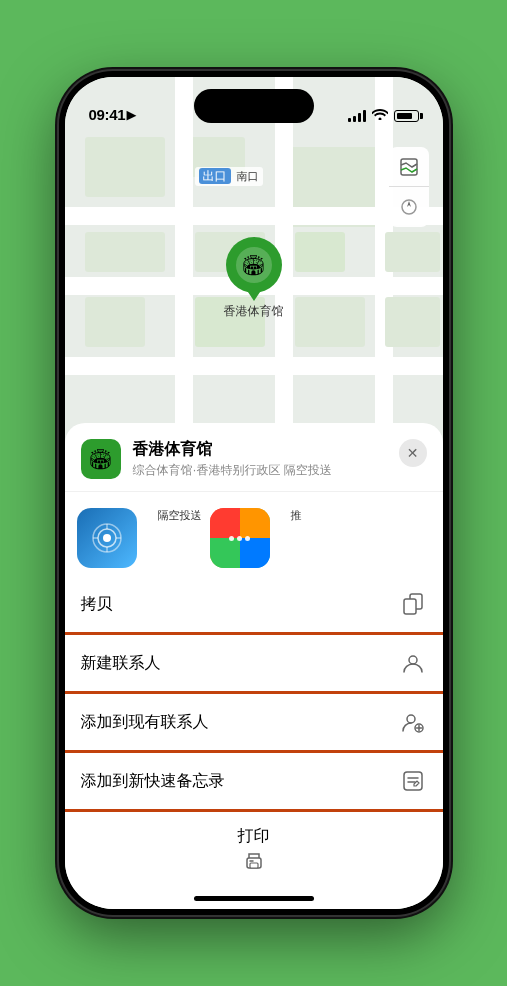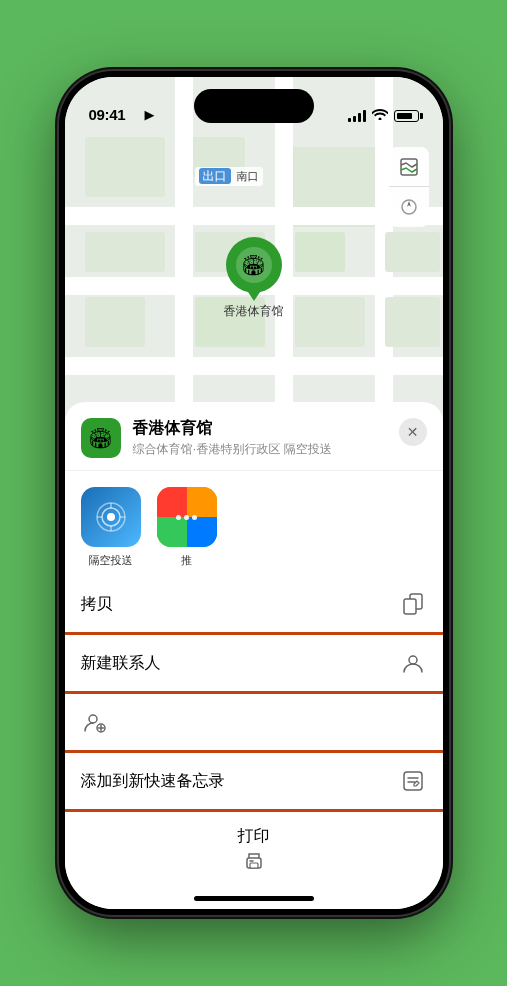--- a/index.html
+++ b/index.html
@@ -308,23 +308,23 @@
       padding: 16px 12px 8px;
       gap: 8px;
       overflow-x: auto;
       scrollbar-width: none;
     }
 
     .share-row::-webkit-scrollbar { display: none; }
 
     .share-item {
       display: flex;
-      flex-direction: column;
-      align-items: center;
-      gap: 6px;
+      flex-direction: row;
+      align-items: flex-start;
+      gap: 21px;
       min-width: 68px;
     }
 
     .share-icon {
       width: 60px;
       height: 60px;
       border-radius: 14px;
       display: flex;
       align-items: center;
       justify-content: center;
@@ -391,21 +391,21 @@
   </style>
 </head>
 <body>
 
 <div class="phone-frame">
   <div class="phone-screen">
 
     <div class="dynamic-island"></div>
 
     <div class="status-bar">
-      <div style="display:flex;align-items:center;gap:19px;">
+      <div style="display:flex;align-items:center;gap:1px;">
         <span class="status-time">09:41</span>
         <span style="font-size:13px;color:#000;">▶</span>
       </div>
       <div class="status-icons">
         <div class="signal-bars">
           <div class="signal-bar" style="height:4px;"></div>
           <div class="signal-bar" style="height:6px;"></div>
           <div class="signal-bar" style="height:9px;"></div>
           <div class="signal-bar" style="height:12px;"></div>
         </div>
@@ -535,20 +535,21 @@
         <span class="action-label">新建联系人</span>
         <div class="action-icon">
           <svg width="22" height="22" viewBox="0 0 22 22" fill="none">
             <circle cx="11" cy="8" r="4" stroke="#666" stroke-width="1.5"></circle>
             <path d="M2 20c0-4.4 4-8 9-8s9 3.6 9 8" stroke="#666" stroke-width="1.5" stroke-linecap="round"></path>
           </svg>
         </div>
       </div>
 
       <div class="action-row">
+        <span class="action-label">添加到现有联系人</span>
         <div class="action-icon">
           <svg width="22" height="22" viewBox="0 0 22 22" fill="none">
             <circle cx="9" cy="8" r="4" stroke="#666" stroke-width="1.5"></circle>
             <path d="M1 20c0-4.4 3.6-8 8-8" stroke="#666" stroke-width="1.5" stroke-linecap="round"></path>
             <circle cx="17" cy="17" r="4" fill="white" stroke="#666" stroke-width="1.5"></circle>
             <path d="M17 14.5v5M14.5 17h5" stroke="#666" stroke-width="1.5" stroke-linecap="round"></path>
           </svg>
         </div>
       </div>
 

